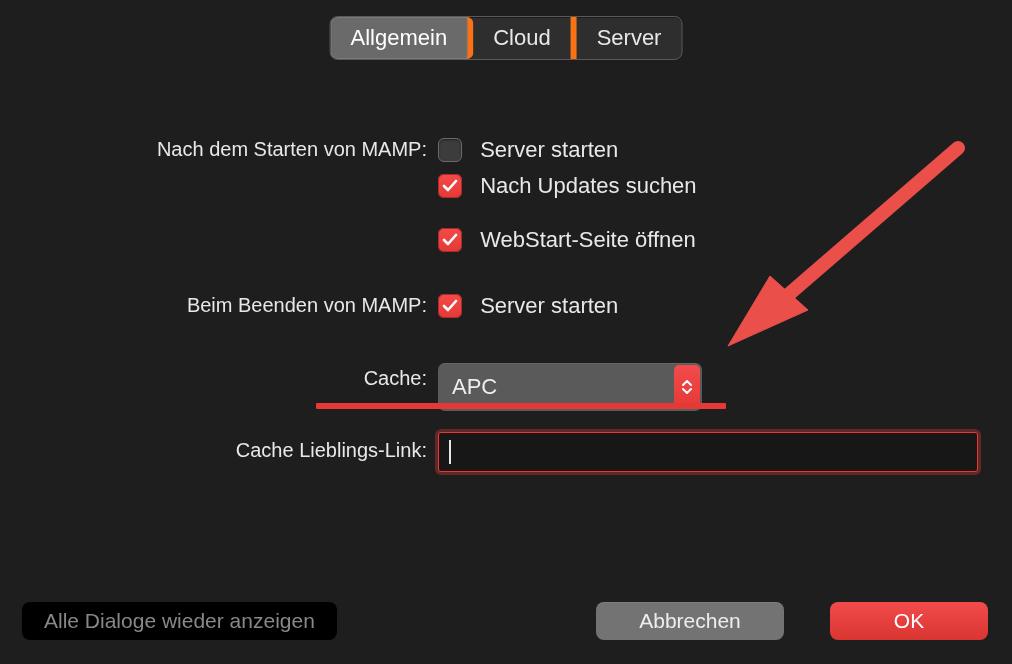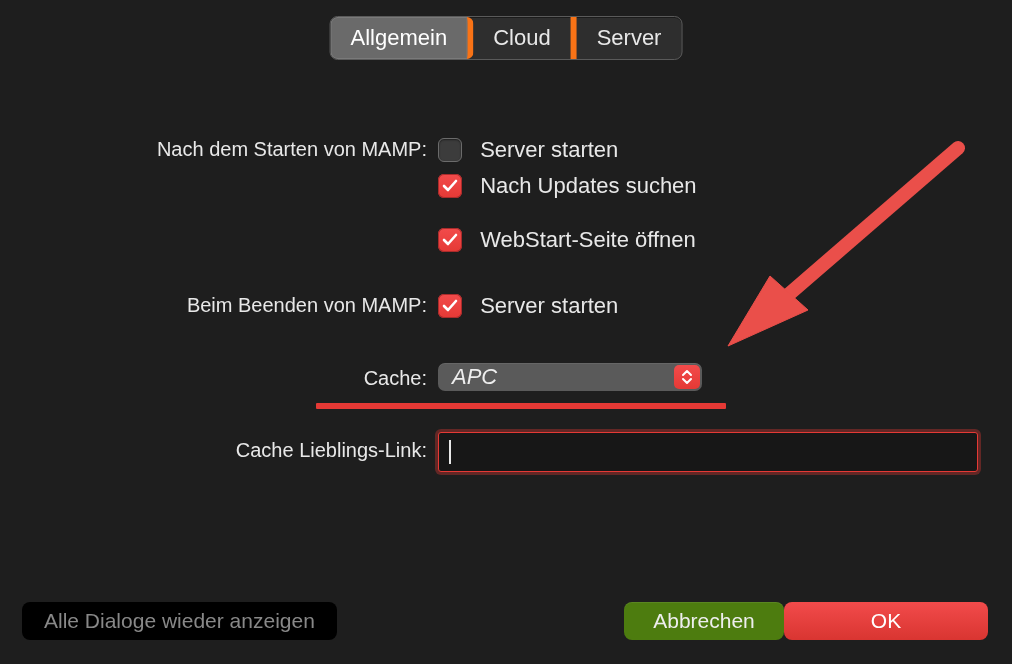--- a/index.html
+++ b/index.html
@@ -84,28 +84,28 @@
     display:inline-block;
     vertical-align:middle;
     font-size:22px;
     color:#e8e8e8;
   }
 
   
   .popup{
     position:absolute;
     left:438px;
-    width:264px;height:28px;
+    width:264px;height:48px;
     background:#5a5a5a;
     border-radius:7px;
     box-shadow:inset 0 1px 0 rgba(255,255,255,.08);
     display:flex;align-items:center;
     padding-left:14px;
     box-sizing:border-box;
-    color:#eee;font-size:22px;font-style:italic;
+    color:#eee;font-size:22px;
   }
   .popup .stepper{
     position:absolute;right:2px;top:2px;bottom:2px;
     width:26px;
     background:linear-gradient(#f24b4b,#e53935);
     border-radius:5px;
     display:flex;flex-direction:column;align-items:center;justify-content:center;
   }
   .popup .stepper svg{display:block;}
 
@@ -149,29 +149,29 @@
     display:flex;align-items:center;justify-content:center;
     font-size:21px;
     box-sizing:border-box;
     padding:0 22px;
   }
   .btn.disabled{
     background:#000000;
     color:#888;
   }
   .btn.secondary{
-    background:#4d7c0f;
+    background:#737373;
     color:#eee;
     box-shadow:inset 0 1px 0 rgba(255,255,255,.08);
-    width:160px;
+    width:188px;
   }
   .btn.primary{
     background:linear-gradient(#f24b4b,#d93531);
     color:#fff;
-    width:204px;
+    width:158px;
   }
 </style>
 </head>
 <body>
 
 <div class="segmented">
   <div class="seg active"><span>Allgemein</span></div>
   <div class="seg"><span>Cloud</span></div>
   <div class="seg"><span>Server</span></div>
 </div>

